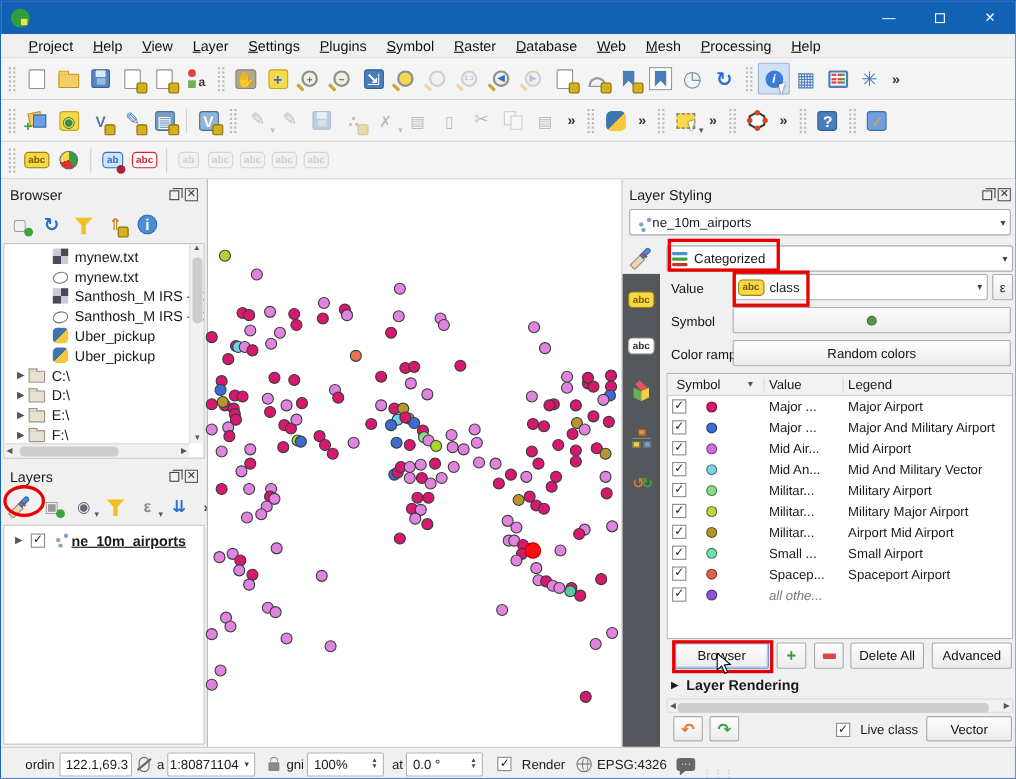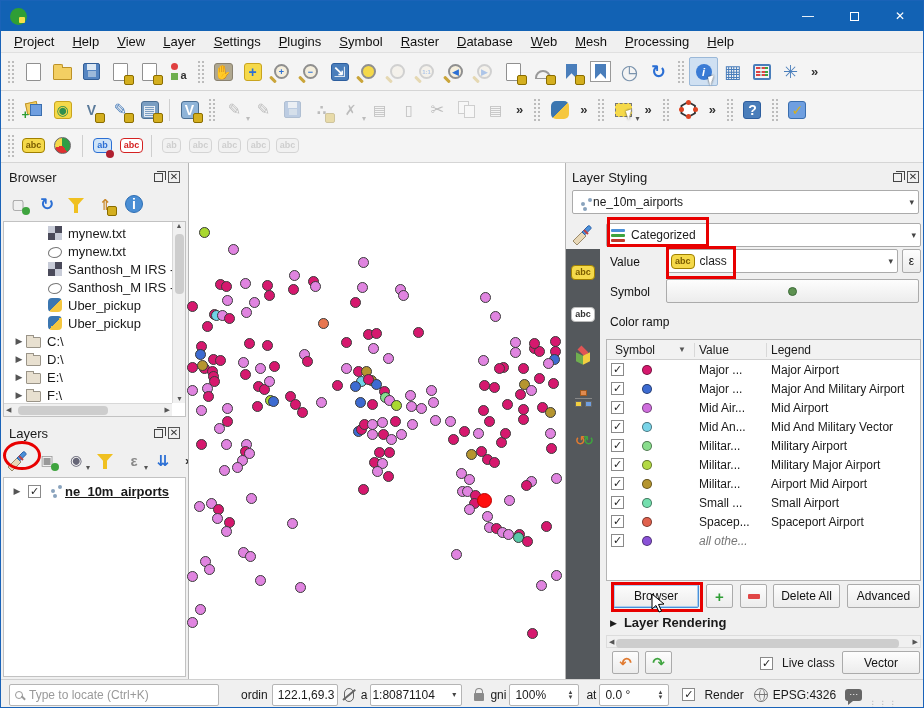--- a/index.html
+++ b/index.html
@@ -7,21 +7,21 @@
 .win{position:relative;width:924px;height:708px;background:#f0f0f0;border:1px solid #1a63b8;overflow:hidden;font-size:12px;color:#1a1a1a}
 
 .titlebar{position:absolute;left:0;top:0;width:100%;height:30px;background:#1262b4;display:flex;align-items:center;color:#fff}
 .qlogo{width:17px;height:17px;margin:0 8px 0 9px;border-radius:50%;background:#2f9e35;position:relative;flex:0 0 auto}
 .qlogo::after{content:"";position:absolute;right:2px;bottom:2px;width:6px;height:6px;background:#f5e04a;border-radius:1px}
 .titletext{font-size:13px}
 .winbtns{margin-left:auto;display:flex;height:100%}
 .wbtn{width:46px;height:100%;display:flex;align-items:center;justify-content:center;font-size:12px}
 .wbtn .maxsq{width:9px;height:9px;border:1px solid #fff}
 
-.menubar{position:absolute;left:0;top:30px;width:100%;height:22px;background:#f0f0f0;display:flex;align-items:center;padding-left:4px;border-bottom:1px solid #e0e0e0}
+.menubar{position:absolute;left:0;top:30px;width:100%;height:22px;background:#f0f0f0;display:flex;align-items:center;padding-left:16px;border-bottom:1px solid #e0e0e0}
 .mi{padding:2px 9px;font-size:13px;color:#111}
 .mi::first-letter{text-decoration:underline}
 
 .tbar{position:absolute;left:0;width:100%;background:#f4f4f4;display:flex;align-items:center;border-bottom:1px solid #d5d5d5;padding:1px 2px}
 #tb1{top:52px;height:38px}#tb2{top:90px;height:38px}#tb3{top:128px;height:34px}
 .grip{width:6px;height:22px;border-left:2px dotted #bcbcbc;border-right:2px dotted #bcbcbc;margin:0 5px;flex:0 0 auto}
 .vsep{width:1px;height:22px;background:#cfcfcf;margin:0 5px;flex:0 0 auto}
 .over{font-size:13px;font-weight:bold;color:#333;margin:0 6px;flex:0 0 auto}
 .ti{width:29px;height:29px;display:flex;align-items:center;justify-content:center;position:relative;flex:0 0 auto;border-radius:2px}
 .ti.active{background:#cfe0f2;border:1px solid #9ab8d8}
@@ -807,20 +807,23 @@
           <span class="arr">▾</span>
         </div>
         <div class="btn" style="position:absolute;left:336px;top:30px;width:19px;height:24px">ε</div>
 
         <div class="srow-label" style="top:66px">Symbol</div>
         <div class="btn" style="position:absolute;left:100px;top:60px;right:6px;height:24px">
           <span id="symdot" style="width: 9px; height: 9px; border-radius: 50%; border: 1px solid rgb(60, 107, 56); background: rgb(93, 145, 80);"></span>
         </div>
 
         <div class="srow-label" style="top:96px">Color ramp</div>
+        <div class="btn" style="position:absolute;left:100px;top:90px;right:6px;height:24px">
+          <span>Random colors</span>
+        </div>
 
         <div class="cattable">
           <div class="cat-h">
             <span class="cat-c1">
                 <span>Symbol</span>
                 <span style="margin-left:auto;font-size:8px;color:#555">▼</span>
               </span>
             <span class="cat-c2">Value</span>
             <span style="flex:1;padding:0 4px">Legend</span>
           </div>
@@ -946,31 +949,27 @@
           <span>Live class</span>
         </span>
         <div class="btn" style="position:absolute;left:276px;top:432px;width:78px;height:23px">
             <span>Vector</span>
           </div>
       </div>
     </div>
   </div>
 
   <div class="statusbar">
-    <span class="sb-box" style="margin-left:8px;width:210px;color:#9a9a9a">
-      <span class="mini-mag"></span>
-      <span>Type to locate (Ctrl+K)</span>
-    </span>
     <span style="margin-left:22px">ordin</span>
     <span class="sb-box" style="margin-left:4px;width:66px">
         <span>122.1,69.3</span>
       </span>
     <span class="extico" style="margin-left:6px"></span>
     <span style="margin-left:5px">a</span>
-    <span class="sb-box" style="margin-left:3px;width:92px;overflow:hidden">
+    <span class="sb-box" style="margin-left:3px;width:80px;overflow:hidden">
         <span style="white-space:nowrap;text-indent:-4px;display:inline-block">1:80871104</span>
         <span style="margin-left:auto;font-size:8px;color:#444">▾</span>
       </span>
     <span class="lockico" style="margin-left:12px"></span>
     <span style="margin-left:6px">gni</span>
     <span class="sb-box" style="margin-left:3px;width:70px">
         <span>100%</span>
         <span class="spin">▲<br>▼</span>
       </span>
     <span style="margin-left:7px">at</span>

